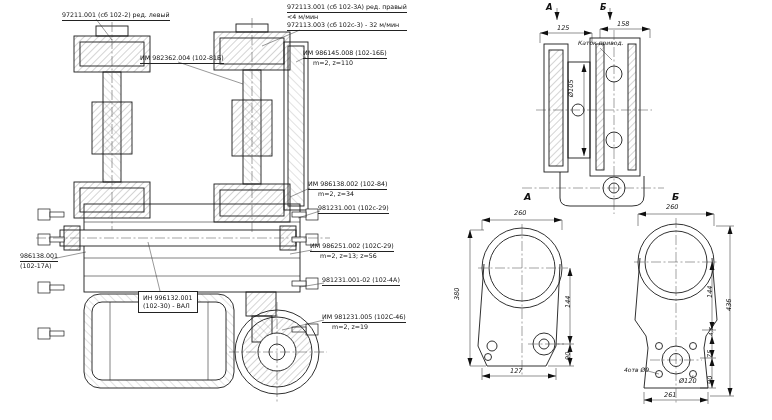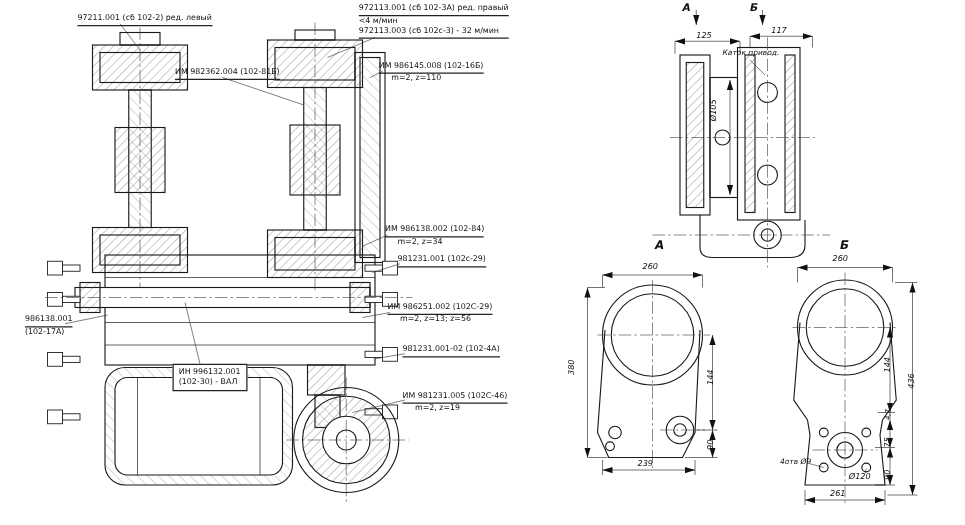--- a/index.html
+++ b/index.html
@@ -279,30 +279,30 @@
 </div>
 
 <div class="lbl" style="left:322px;top:313px">
   <span class="u blk">ИМ 981231.005 (102С-46)</span>
   <span class="blk ind">m=2, z=19</span>
 </div>
 
 <div class="sect" style="left:546px;top:2px">А</div>
 <div class="sect" style="left:600px;top:2px">Б</div>
 <div class="dimtxt" style="left:557px;top:24px">125</div>
-<div class="dimtxt" style="left:617px;top:20px">117</div>
+<div class="dimtxt" style="left:617px;top:20px">158</div>
 <div class="note" style="left:578px;top:39px">Каток привод.</div>
 <div class="dimtxt v" style="left:575px;top:89px">Ø105</div>
 
 <div class="vtitle" style="left:524px;top:191px">А</div>
 <div class="dimtxt" style="left:514px;top:209px">260</div>
 <div class="dimtxt v" style="left:461px;top:292px">380</div>
 <div class="dimtxt v" style="left:572px;top:300px">144</div>
 <div class="dimtxt v" style="left:572px;top:352px">90</div>
-<div class="dimtxt" style="left:510px;top:367px">239</div>
+<div class="dimtxt" style="left:510px;top:367px">127</div>
 
 <div class="vtitle" style="left:672px;top:191px">Б</div>
 <div class="dimtxt" style="left:666px;top:203px">260</div>
 <div class="dimtxt v" style="left:733px;top:303px">436</div>
 <div class="dimtxt v" style="left:714px;top:290px">144</div>
 <div class="dimtxt v sm" style="left:714px;top:330px">4,7</div>
 <div class="dimtxt v" style="left:714px;top:350px">75</div>
 <div class="dimtxt v" style="left:714px;top:376px">90</div>
 <div class="note" style="left:624px;top:366px">4отв Ø9</div>
 <div class="dimtxt" style="left:679px;top:377px">Ø120</div>

